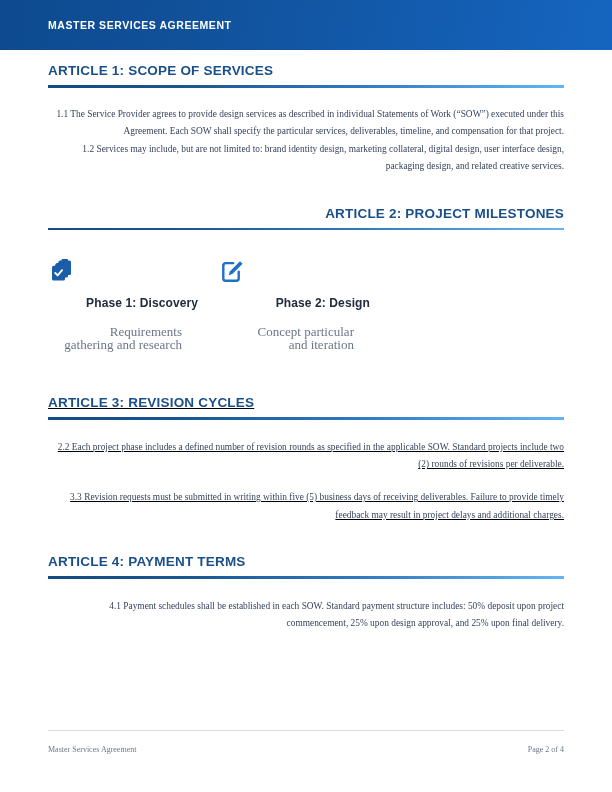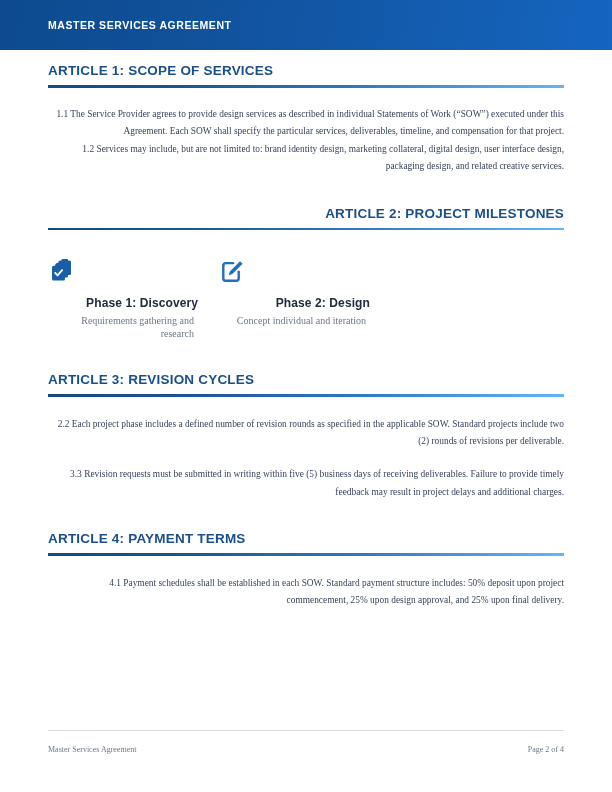--- a/index.html
+++ b/index.html
@@ -96,24 +96,24 @@
   }
   .milestone-title {
     margin: 0 0 5px 0;
     color: #202b3d;
     font-family: "Liberation Sans", sans-serif;
     font-weight: bold;
     font-size: 12px;
     letter-spacing: 0.1px;
   }
   .milestone-desc {
-    margin: 4px;
+    margin: 16px;
     color: #6b7789;
     font-family: "Liberation Serif", serif;
-    font-size: 10px;
+    font-size: 13px;
     line-height: 12.5px;
   }
 
   
   .doc-footer {
     position: absolute;
     left: 48px;
     right: 48px;
     bottom: 38px;
   }
@@ -172,28 +172,28 @@
       <div class="milestone">
         <div class="milestone-icon">
           <svg width="25" height="25" viewBox="0 0 25 25" aria-hidden="true">
             <path d="M3.3 6.3 L3.3 19.6 A2.2 2.2 0 0 0 5.5 21.8 L16.5 21.8 A2.2 2.2 0 0 0 18.7 19.6 L18.7 12.6" fill="none" stroke="#1f6fc4" stroke-width="2.4" stroke-linecap="round"></path>
             <path d="M13.2 4.1 L5.5 4.1 A2.2 2.2 0 0 0 3.3 6.3" fill="none" stroke="#1f6fc4" stroke-width="2.4" stroke-linecap="round"></path>
             <path d="M20.0 2.2 L22.6 4.8 L12.6 14.8 L8.9 16.1 L10.1 12.3 Z" fill="#1f6fc4"></path>
             <path d="M8.6 16.4 L10.2 12.5 L12.2 14.6 Z" fill="#1f6fc4"></path>
           </svg>
         </div>
         <p class="milestone-title">Phase 2: Design</p>
-        <p class="milestone-desc">Concept individual and iteration</p>
+        <p class="milestone-desc">Concept particular and iteration</p>
       </div>
 
 
     </div>
   </div>
 
-  <div class="section" style="margin-top:28px;">
+  <div class="section" style="margin-top:28px;text-decoration:underline;">
     <h2 class="article-heading">ARTICLE 3: REVISION CYCLES</h2>
     <div class="heading-rule"></div>
     <p class="body-text" style="margin-top:19px;">2.2 Each project phase includes a defined number of revision rounds as specified in the applicable SOW. Standard projects include two (2) rounds of revisions per deliverable.</p>
     <p class="body-text" style="margin-top:15px;">3.3 Revision requests must be submitted in writing within five (5) business days of receiving deliverables. Failure to provide timely feedback may result in project delays and additional charges.</p>
   </div>
 
   <div class="section" style="margin-top:30px;">
     <h2 class="article-heading">ARTICLE 4: PAYMENT TERMS</h2>
     <div class="heading-rule"></div>
     <p class="body-text" style="margin-top:19px;">4.1 Payment schedules shall be established in each SOW. Standard payment structure includes: 50% deposit upon project commencement, 25% upon design approval, and 25% upon final delivery.</p>

